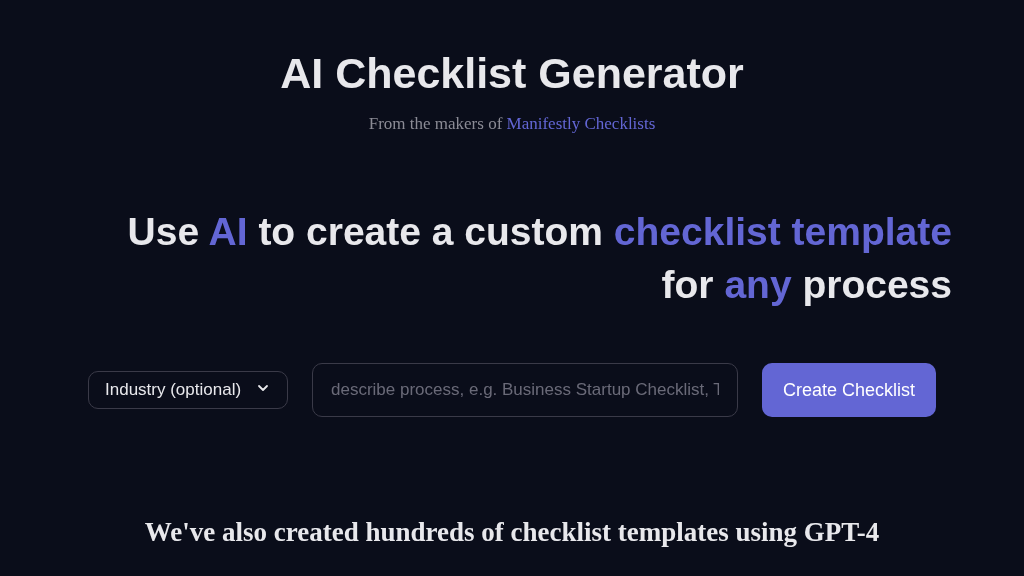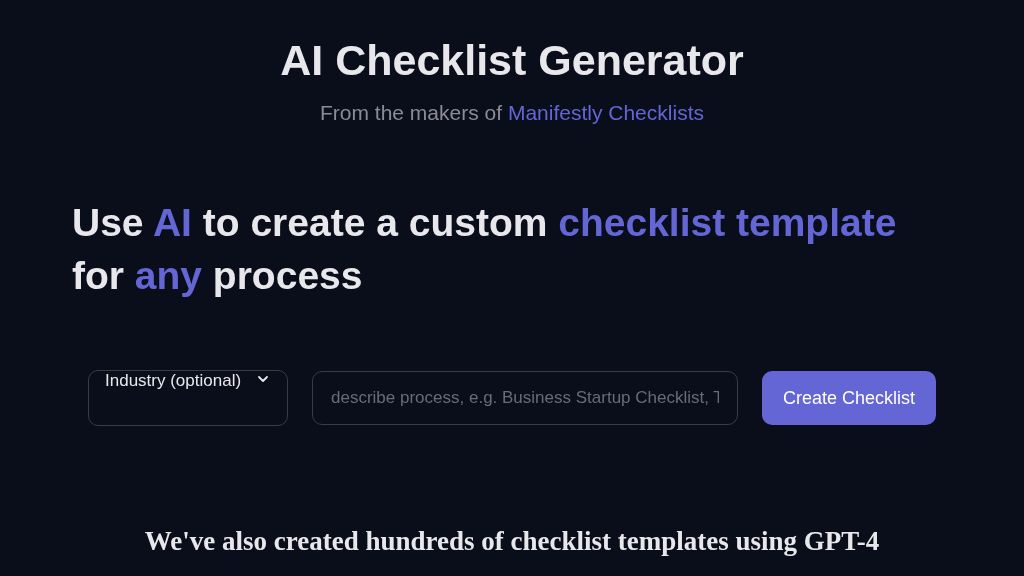--- a/index.html
+++ b/index.html
@@ -12,64 +12,66 @@
       height: 576px;
       background-color: #0a0d1a;
       font-family: -apple-system, BlinkMacSystemFont, 'Segoe UI', sans-serif;
       color: #e8e8ec;
       overflow: hidden;
     }
     .container {
       display: flex;
       flex-direction: column;
       align-items: center;
-      padding-top: 36px;
+      padding-top: 49px;
     }
     .main-title {
       font-size: 43px;
       font-weight: 700;
       color: #e8e8ec;
       text-align: center;
       margin-bottom: 16px;
     }
     .subtitle {
-      font-size: 21px;
+      font-size: 17px;
       color: #8b8b95;
       text-align: left;
       margin-bottom: 72px;
+      font-family: Liberation Serif, serif;
     }
     .subtitle a {
       color: #6366d4;
       text-decoration: none;
     }
     .headline {
       font-size: 39px;
       font-weight: 700;
       color: #e8e8ec;
-      text-align: left;
+      text-align: right;
       line-height: 1.35;
       max-width: 880px;
-      margin-bottom: 68px;
+      margin-bottom: 52px;
     }
     .headline .accent {
       color: #6366d4;
     }
     .form-row {
       display: flex;
       gap: 24px;
       align-items: center;
       margin-bottom: 100px;
     }
     .select-wrapper {
       position: relative;
       width: 200px;
-      height: 56px;
+      height: 38px;
       border: 1px solid #3a3a48;
       border-radius: 10px;
       display: flex;
+      align-items: center;
       padding: 0 16px;
       cursor: pointer;
       background-color: transparent;
     }
     .select-text {
       color: #e8e8ec;
       font-size: 17px;
       white-space: nowrap;
       overflow: hidden;
       text-overflow: ellipsis;

